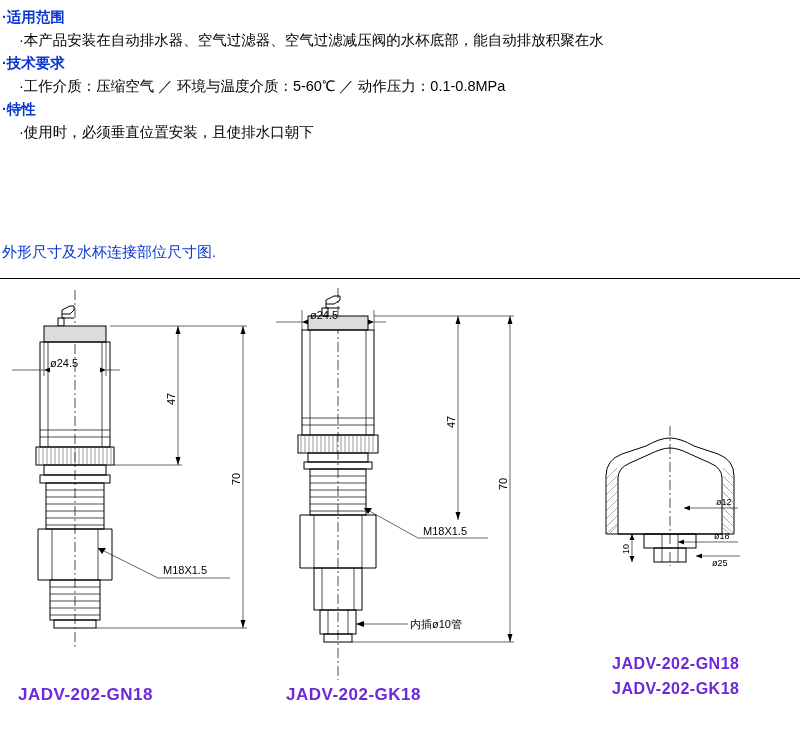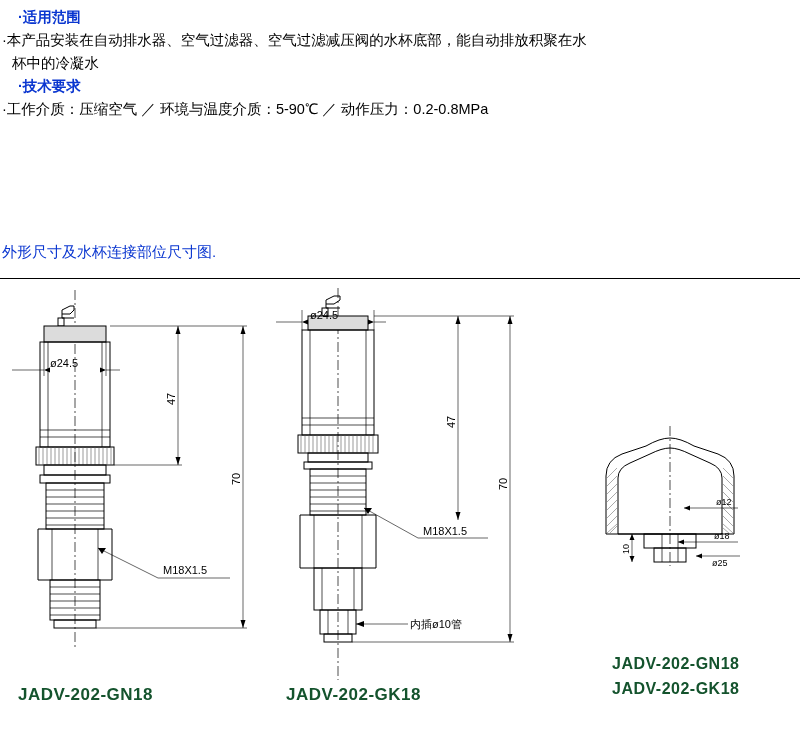--- a/index.html
+++ b/index.html
@@ -26,28 +26,28 @@
     left: 0px;
     top: 6px;
     width: 760px;
   }
   .spec-heading {
     color: #0a36d0;
     font-weight: bold;
     font-size: 14.5px;
     line-height: 23px;
     margin: 0;
-    padding-left: 18px;
+    padding-left: 2px;
   }
   .spec-line {
     color: #000000;
     font-size: 14.5px;
     line-height: 23px;
     margin: 0;
-    padding-left: 2px;
+    padding-left: 19px;
   }
   .spec-line.indent2 {
     padding-left: 12px;
   }
   
   .section-title {
     position: absolute;
     left: 2px;
     top: 243px;
     color: #0a36d0;
@@ -72,21 +72,21 @@
   }
   .fig {
     position: absolute;
     text-decoration: underline;
   }
   .fig-caption {
     position: absolute;
     font-weight: bold;
     font-size: 17px;
     letter-spacing: 0.5px;
-    color: #14532d;
+    color: #6d28d9;
     white-space: nowrap;
   }
   .fig-caption.right {
     font-size: 16px;
     line-height: 25px;
   }
   svg { display: block; }
   .ln { stroke: #000; stroke-width: 1; fill: none; }
   .thin { stroke: #000; stroke-width: 0.7; fill: none; }
   .ctr {
@@ -105,26 +105,27 @@
   .dimtext.sm { font-size: 9px; }
 </style>
 </head>
 <body>
 
 <div class="page">
 
   <div class="spec">
     <div class="spec-heading">·适用范围</div>
     <div class="spec-line">·本产品安装在自动排水器、空气过滤器、空气过滤减压阀的水杯底部，能自动排放积聚在水</div>
-    <div class="spec-line indent2">杯中的冷凝水</div>
 
     <div class="spec-heading">·技术要求</div>
-    <div class="spec-line">·工作介质：压缩空气 ／ 环境与温度介质：5-90℃ ／ 动作压力：0.2-0.8MPa</div>
-
-
+    <div class="spec-line">·工作介质：压缩空气 ／ 环境与温度介质：5-60℃ ／ 动作压力：0.1-0.8MPa</div>
+
+    <div class="spec-heading">·特性</div>
+
+    <div class="spec-line">·使用时，必须垂直位置安装，且使排水口朝下</div>
   </div>
 
   <div class="section-title">外形尺寸及水杯连接部位尺寸图.</div>
   <div class="rule"></div>
 
   <div class="drawings">
 
     <div class="fig" style="left:0px; top:0px; width:280px; height:400px;">
       <svg width="280" height="400" viewBox="0 0 280 400">
 

